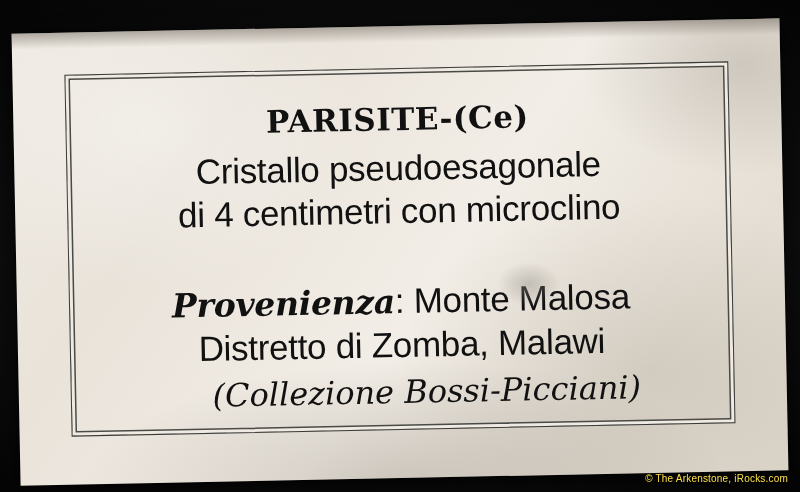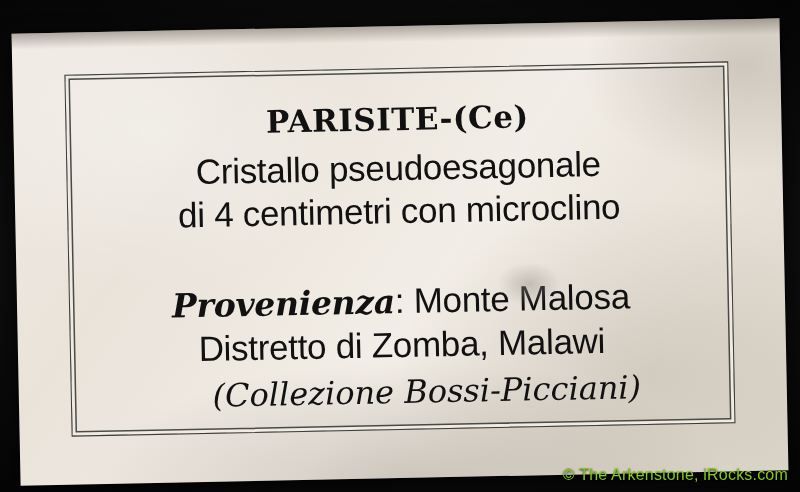--- a/index.html
+++ b/index.html
@@ -143,22 +143,22 @@
     width: 64px;
     height: 44px;
     background: radial-gradient(ellipse at center, rgba(150,145,135,0.45), rgba(150,145,135,0) 70%);
     pointer-events: none;
   }
 
   #watermark {
     position: absolute;
     right: 12px;
     bottom: 8px;
-    color: #84cc16;
-    font-size: 16px;
+    color: #fde047;
+    font-size: 10px;
     font-family: "Liberation Sans", sans-serif;
     letter-spacing: 0.2px;
     text-shadow: 0 1px 2px rgba(0,0,0,0.9);
   }
 </style>
 </head>
 <body>
 
 <div id="photo">
 

